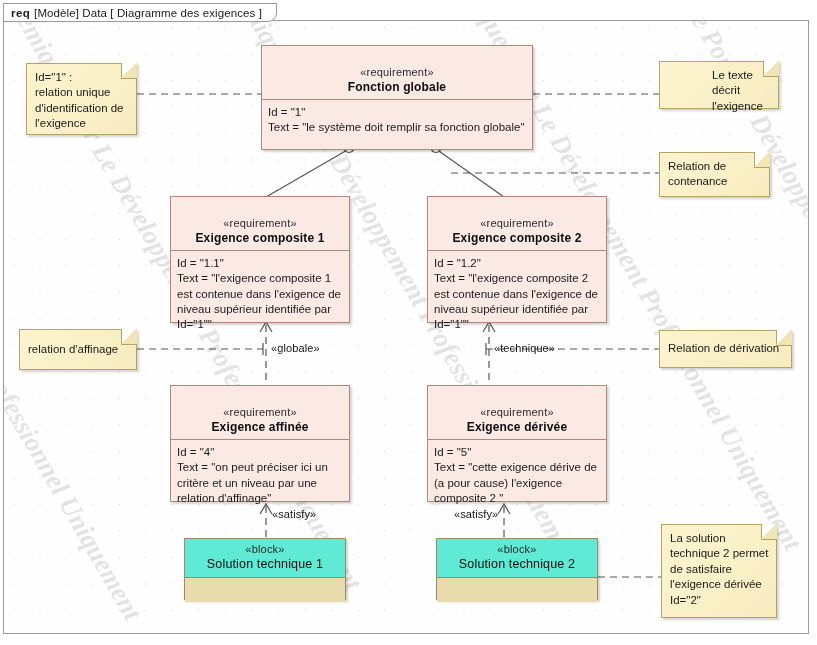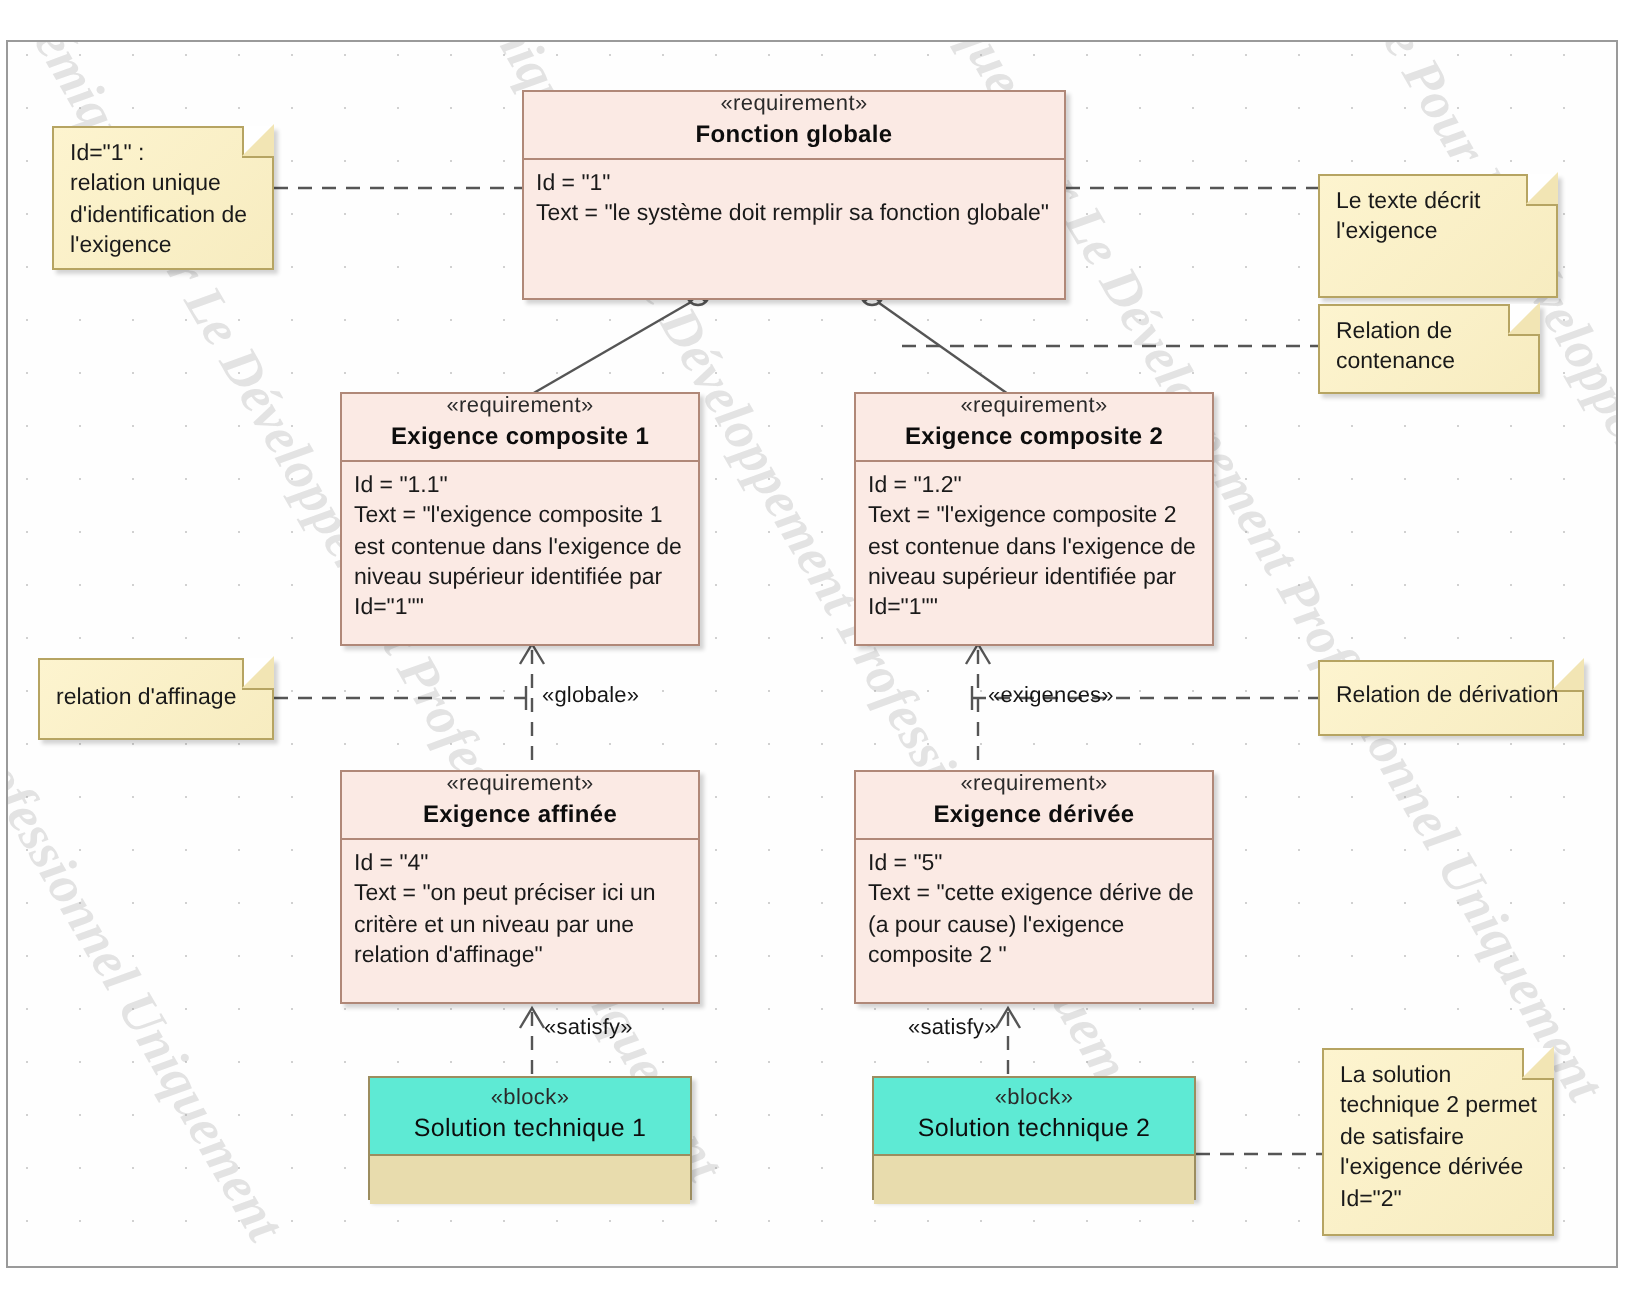--- a/index.html
+++ b/index.html
@@ -104,21 +104,21 @@
     z-index: 10;
   }
 
   .req-box {
     border: 1px solid #b08878;
     background: #fbeae4;
     box-shadow: 2px 2px 2px rgba(0,0,0,0.17);
   }
   .req-head {
     border-bottom: 1px solid #b08878;
-    padding: 0 4px 5px 4px;
+    padding: 20px 4px 5px 4px;
     text-align: center;
     line-height: 1.18;
   }
   .req-stereo {
     font-size: 11px;
     color: #2a2a2a;
     letter-spacing: 0.2px;
   }
   .req-name {
     font-size: 12px;
@@ -264,21 +264,21 @@
         <polyline points="256,493 262,483 268,493" stroke="#555555" fill="none" stroke-width="1.2"></polyline>
 
         <line x1="500" y1="516" x2="500" y2="483" stroke-dasharray="7,5"></line>
         <polyline points="494,493 500,483 506,493" stroke="#555555" fill="none" stroke-width="1.2"></polyline>
 
         <line x1="594" y1="556" x2="657" y2="556" stroke-dasharray="7,5"></line>
       </g>
     </svg>
 
     <div class="edge-label" style="left:267px; top:321px;">«globale»</div>
-    <div class="edge-label" style="left:490px; top:321px;">«exigences»</div>
+    <div class="edge-label" style="left:490px; top:321px;">«technique»</div>
     <div class="edge-label" style="left:268px; top:487px;">«satisfy»</div>
     <div class="edge-label" style="left:450px; top:487px;">«satisfy»</div>
 
     <div class="node req-box" style="left:257px; top:24px; width:272px; height:105px;">
       <div class="req-head">
         <div class="req-stereo">«requirement»</div>
         <div class="req-name">Fonction globale</div>
       </div>
       <div class="req-body">Id = "1"
 Text = "le système doit remplir sa fonction globale"</div>
@@ -335,21 +335,21 @@
       </div>
       <div class="block-body" style="height:24px;"></div>
     </div>
 
     <div class="note" style="left:22px; top:42px; width:111px; height:72px;">
       <div class="note-fold"></div>
       <div class="note-text">Id="1" :
 relation unique d'identification de l'exigence</div>
     </div>
 
-    <div class="note" style="left:655px; top:66px; width:120px; height:62px;">
+    <div class="note" style="left:655px; top:40px; width:120px; height:48px;padding-left:44px;">
       <div class="note-fold"></div>
       <div class="note-text">Le texte décrit l'exigence</div>
     </div>
 
     <div class="note" style="left:655px; top:131px; width:111px; height:45px;">
       <div class="note-fold"></div>
       <div class="note-text">Relation de contenance</div>
     </div>
 
     <div class="note" style="left:15px; top:308px; width:118px; height:41px;">
@@ -362,14 +362,18 @@
       <div class="note-text" style="padding-top:10px;">Relation de dérivation</div>
     </div>
 
     <div class="note" style="left:657px; top:503px; width:116px; height:94px;">
       <div class="note-fold"></div>
       <div class="note-text">La solution technique 2 permet de satisfaire l'exigence dérivée Id="2"</div>
     </div>
 
   </div>
 
+  <div class="frame-tab">
+    <span class="kw">req</span>
+    <span class="rest">[Modèle] Data [ Diagramme des exigences ]</span>
+  </div>
 
 </div>
 
 </body></html>

